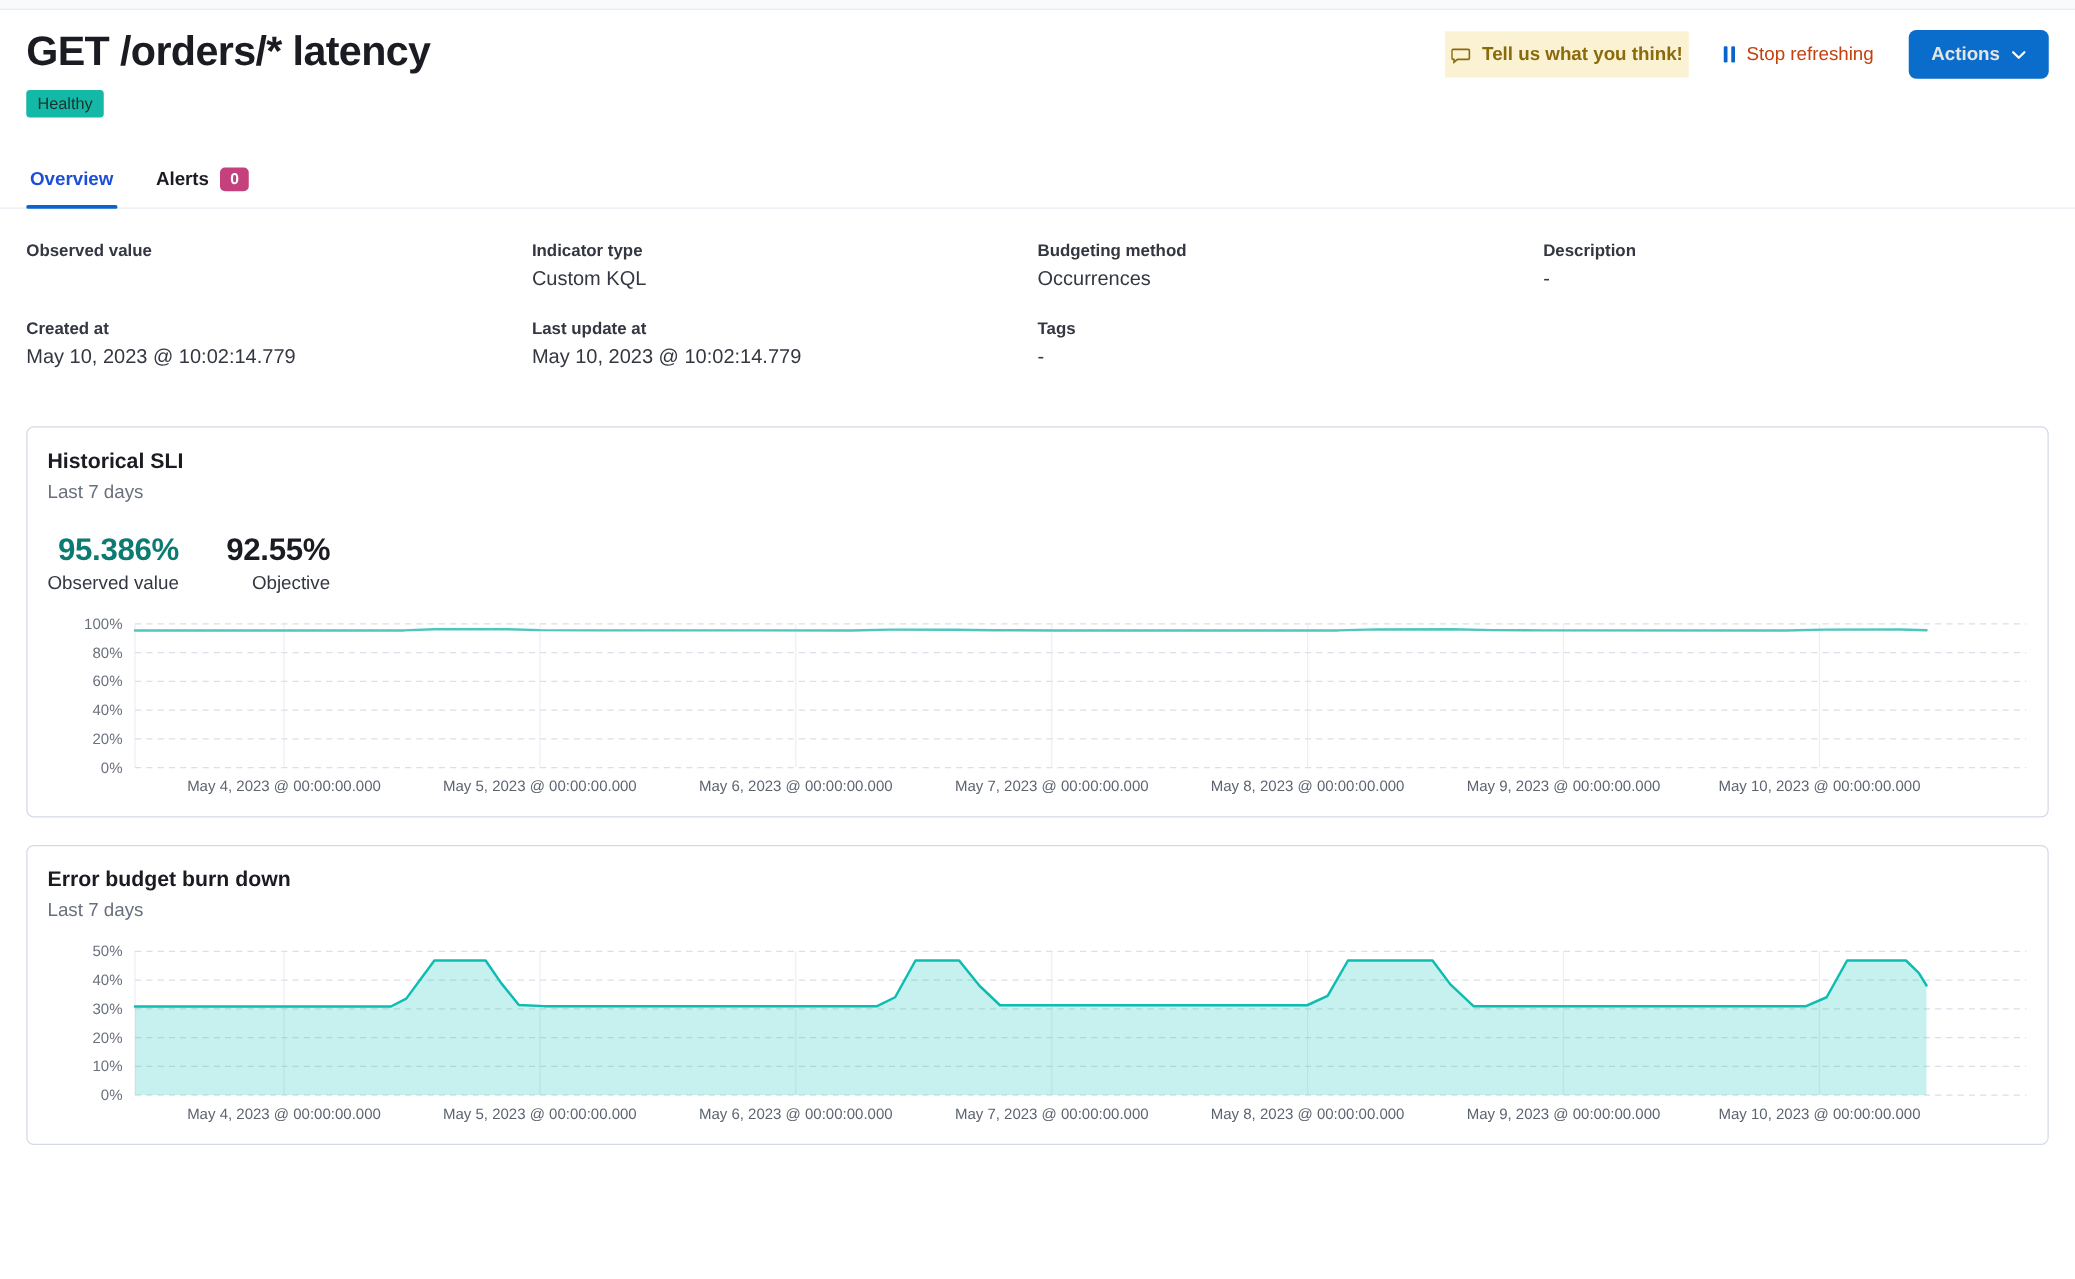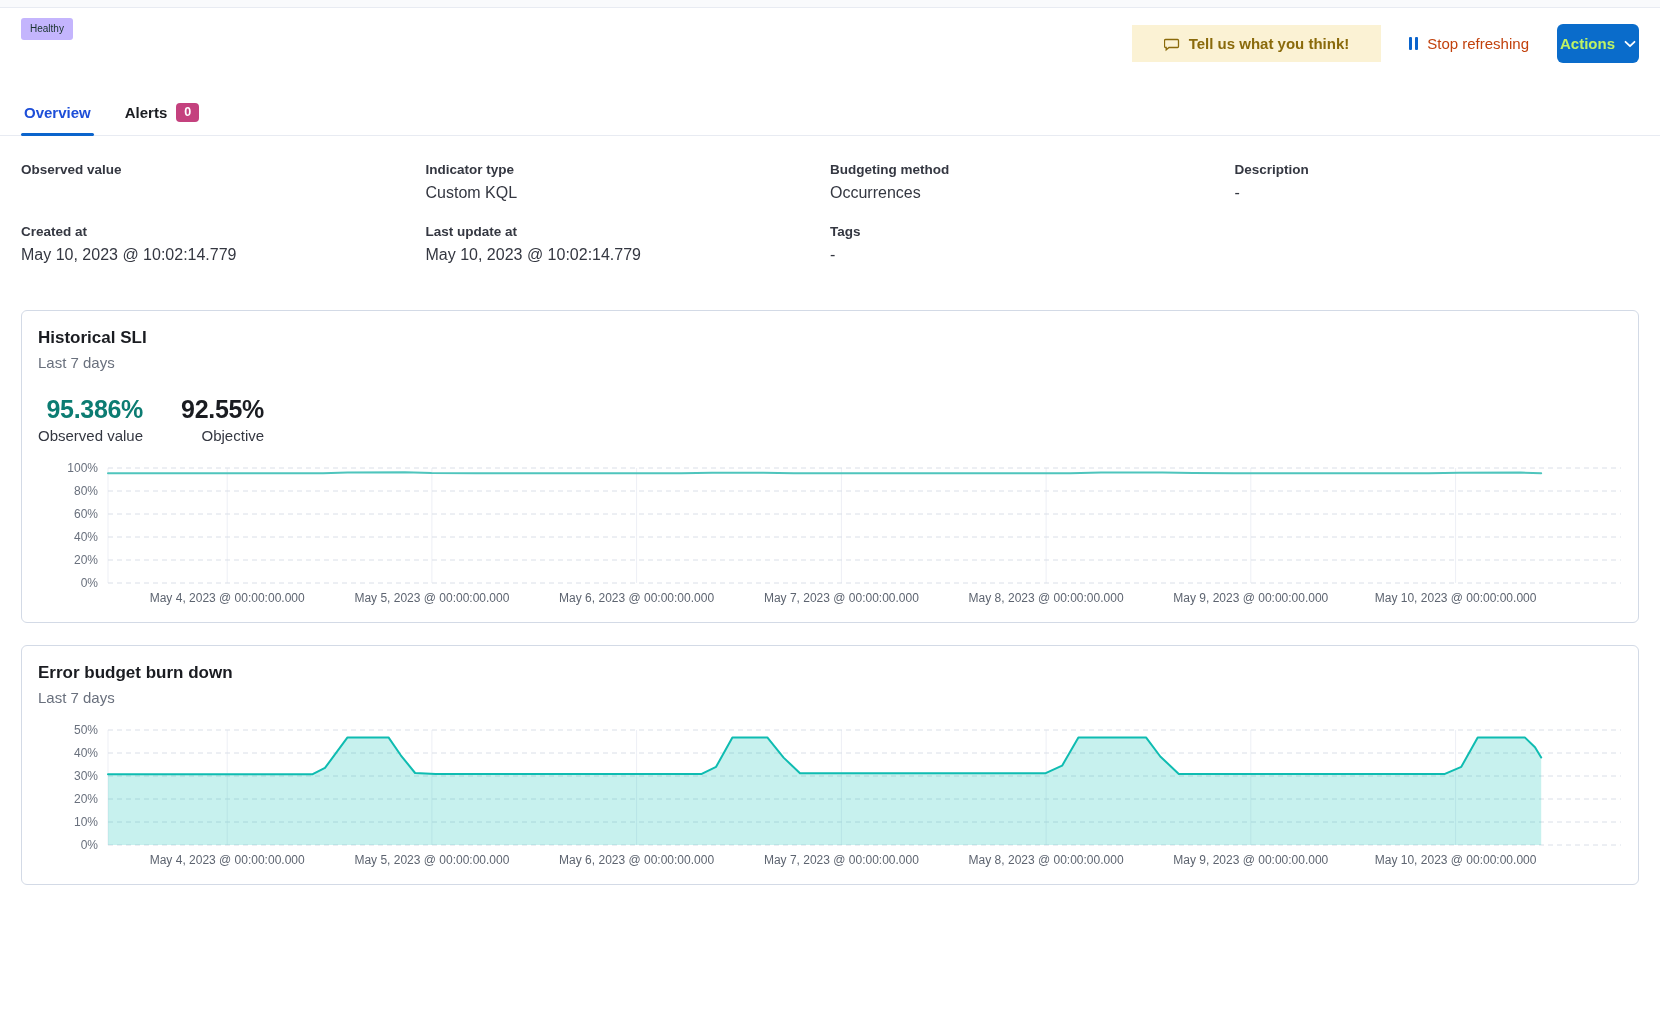--- a/index.html
+++ b/index.html
@@ -8,27 +8,27 @@
     width:1660px; height:1023px; overflow:hidden;
     background:#ffffff; color:#1a1c21;
     font-family:"Liberation Sans", sans-serif;
   }
   .top-strip { height:8px; background:#f9fafc; border-bottom:1px solid #e8ebf2; }
   .content { padding:10px 21px 0 21px; }
 
   
   .header-row { display:flex; justify-content:space-between; align-items:flex-start; }
   .page-title { font-size:33px; font-weight:700; letter-spacing:-0.5px; margin:4px 0 12px 0; }
-  .status-badge { display:inline-block; background:#c4b5fd; color:#18322c; font-size:10px; font-weight:500; padding:3px 9px; border-radius:3px; line-height:16px; }
+  .status-badge { display:inline-block; background:#14b8a6; color:#18322c; font-size:13px; font-weight:500; padding:3px 9px; border-radius:3px; line-height:16px; }
   .controls { display:flex; gap:26px; align-items:center; padding-top:6px; }
-  .feedback-btn { display:inline-flex; gap:9px; align-items:center; background:#fbf2d4; color:#8a6a0b; font-weight:600; font-size:15px; padding:10px 32px; border-radius:0; border:none; cursor:pointer; font-family:inherit; }
+  .feedback-btn { display:inline-flex; gap:9px; align-items:center; background:#fbf2d4; color:#8a6a0b; font-weight:600; font-size:15px; padding:10px 5px; border-radius:0; border:none; cursor:pointer; font-family:inherit; }
   .stop-btn { display:inline-flex; gap:9px; align-items:center; background:none; border:none; color:#c2410c; font-weight:500; font-size:15px; padding:10px 2px; cursor:pointer; font-family:inherit; }
   .pause-icon { display:inline-flex; gap:3px; }
   .pause-icon i { display:block; width:3px; height:13px; background:#0b64cc; border-radius:1px; }
-  .actions-btn { display:inline-flex; gap:9px; align-items:center; background:#0a6ccb; color:#bef264; font-weight:600; font-size:15px; padding:11px 3px; border-radius:6px; border:none; cursor:pointer; font-family:inherit;justify-content:flex-end; }
+  .actions-btn { display:inline-flex; gap:9px; align-items:center; background:#0a6ccb; color:#e5e5e5; font-weight:600; font-size:15px; padding:11px 18px; border-radius:6px; border:none; cursor:pointer; font-family:inherit;justify-content:flex-end; }
 
   
   .tab-bar { display:flex; gap:28px; margin:34px -21px 0 -21px; padding:0 21px; border-bottom:1px solid #e8ebf2; }
   .tab { display:inline-flex; align-items:center; font-size:15px; font-weight:700; padding:6px 3px 13px 3px; cursor:pointer; position:relative; }
   .tab.active { color:#1d4ed8; }
   .tab.active::after { content:""; position:absolute; left:0; right:0; bottom:-1px; height:3px; background:#0b64cc; border-radius:2px; }
   .count-badge { background:#c4417e; color:#fff; border-radius:4px; font-size:12.5px; font-weight:700; padding:2px 8px; margin-left:9px; line-height:15px; }
 
   
   .meta-grid { display:grid; grid-template-columns:repeat(4,1fr); row-gap:22px; margin-top:26px; }
@@ -49,20 +49,21 @@
 </style>
 </head>
 <body>
 
 <div class="top-strip"></div>
 
 <div class="content">
 
   <div class="header-row">
     <div>
+      <h1 class="page-title">GET /orders/* latency</h1>
       <span class="status-badge">Healthy</span>
     </div>
     <div class="controls">
       <button class="feedback-btn">
         <span style="display:inline-flex;">
           <svg width="16" height="16" viewBox="0 0 16 16" fill="none">
             <path d="M2.5 3.5 h11 a1 1 0 0 1 1 1 v6 a1 1 0 0 1 -1 1 h-8.5 l-2.8 2.3 v-2.3 h-0.7 a1 1 0 0 1 -1 -1 v-6 a1 1 0 0 1 1 -1 z" stroke="#8a6a0b" stroke-width="1.3"></path>
           </svg>
         </span>
         <span>Tell us what you think!</span>

